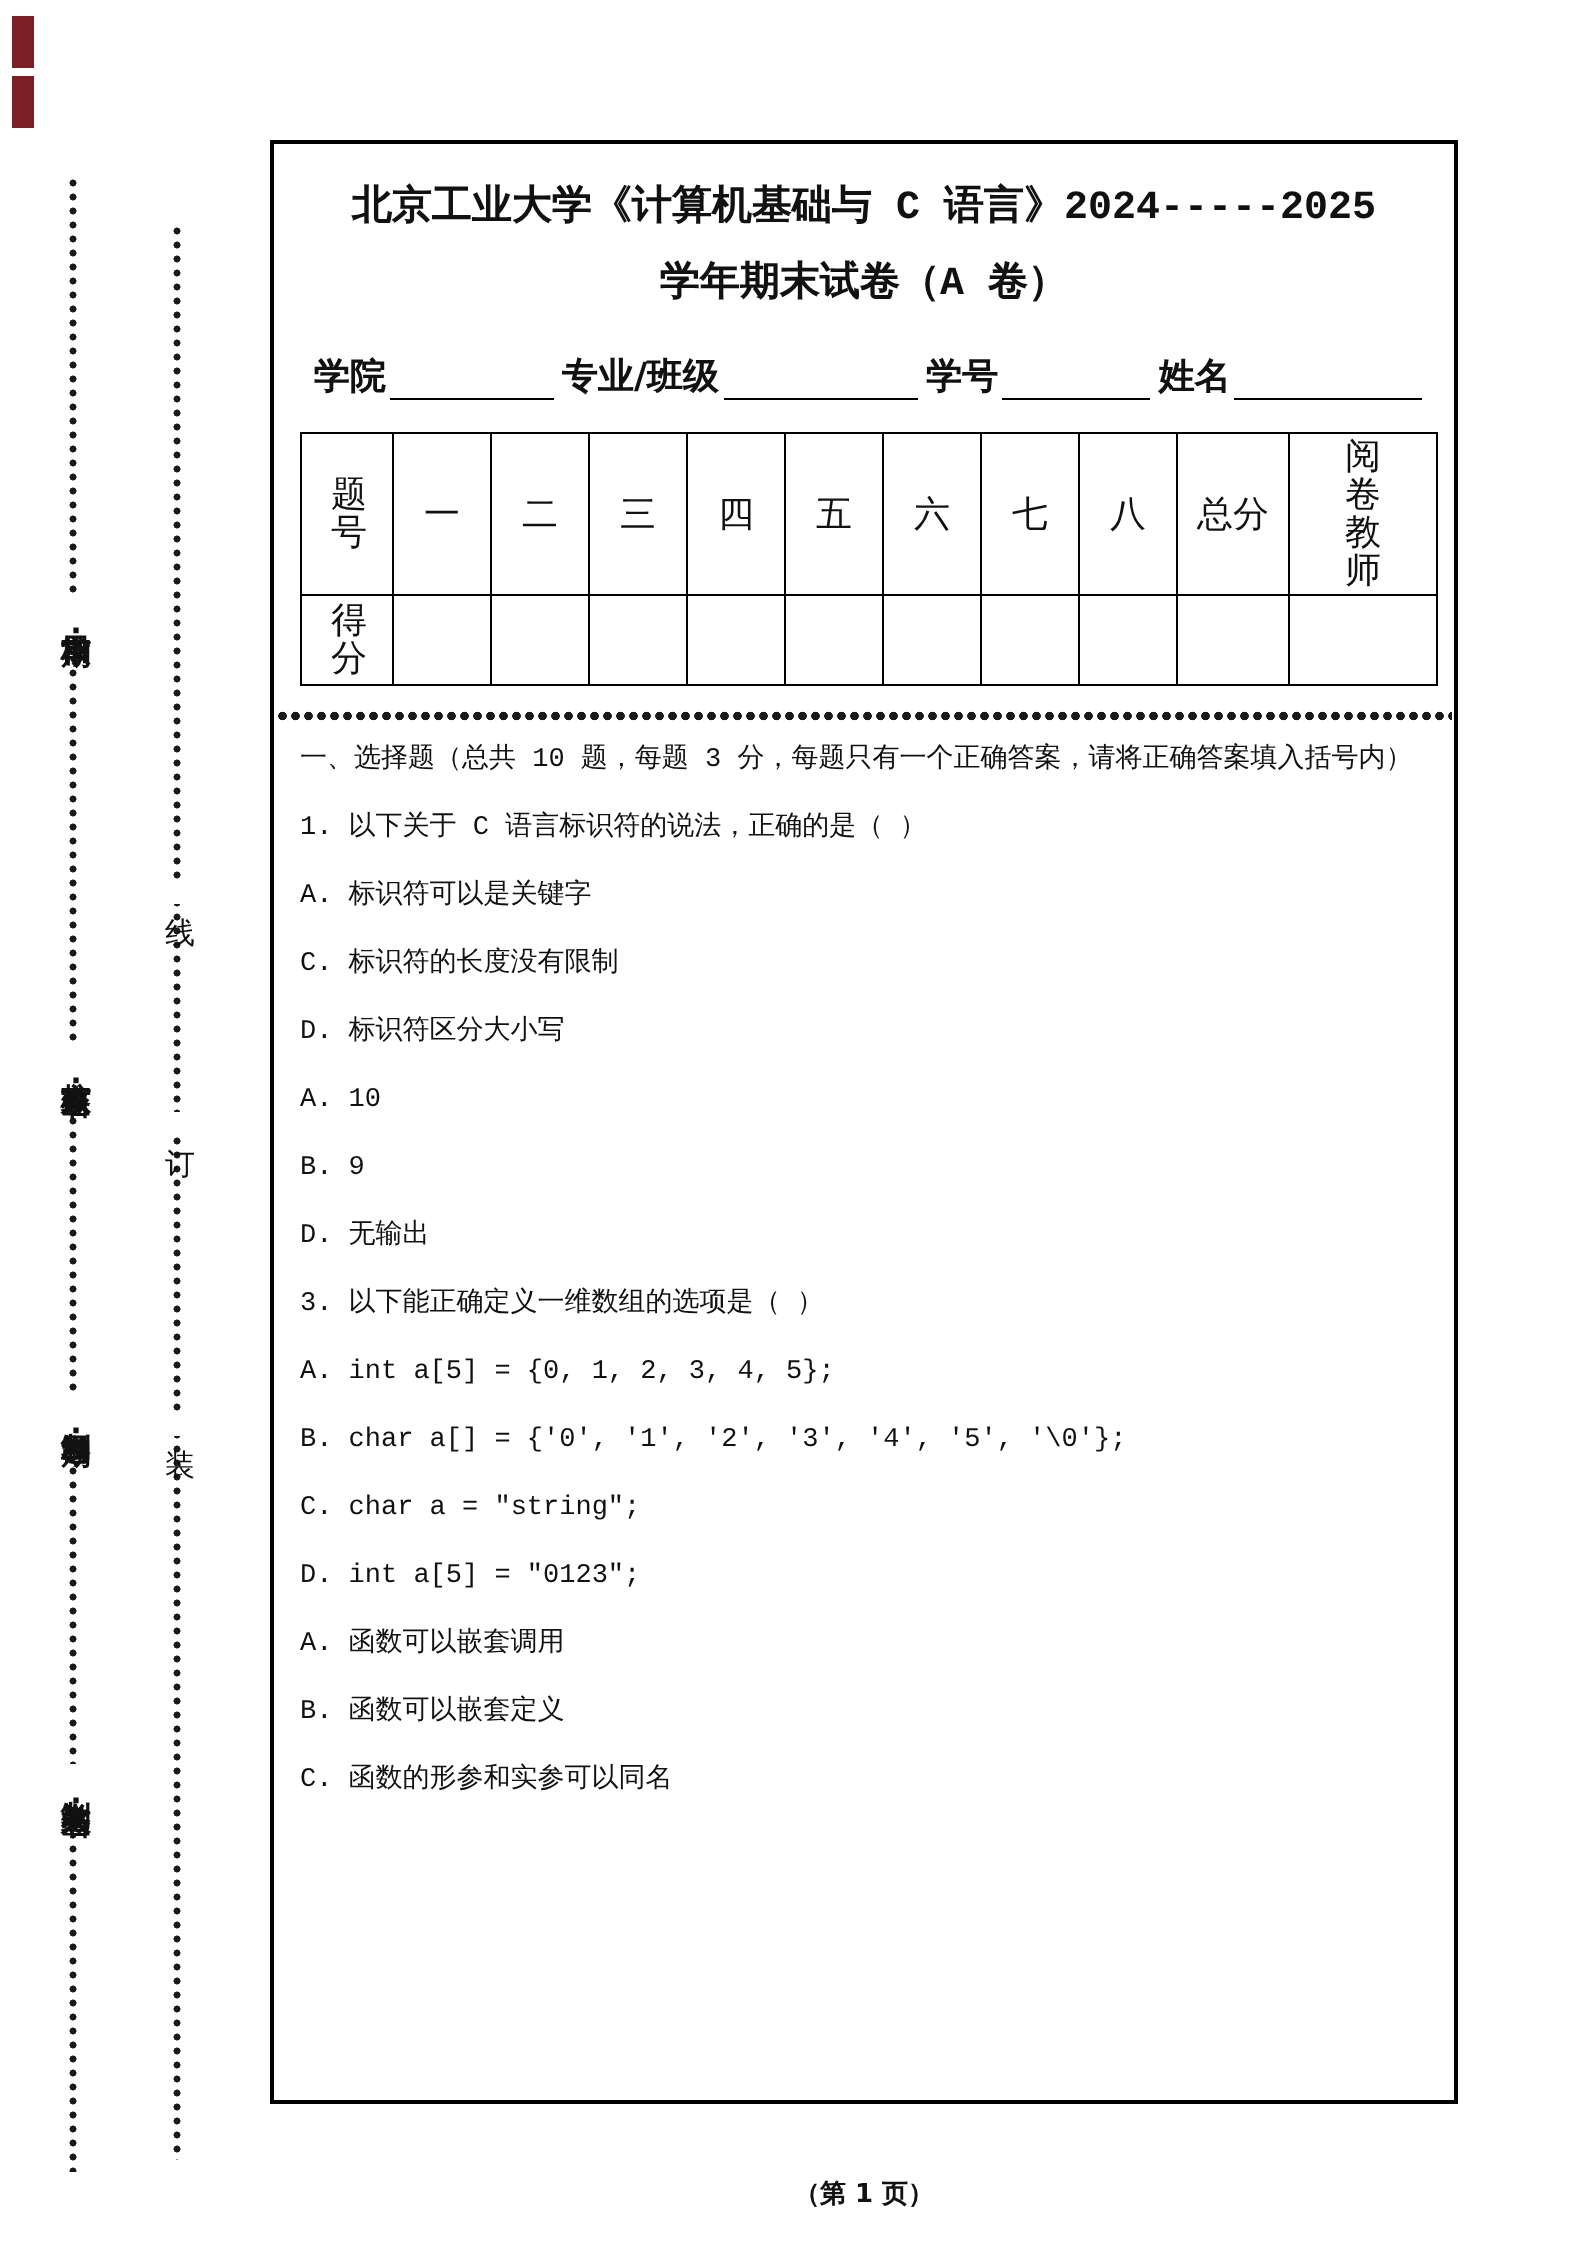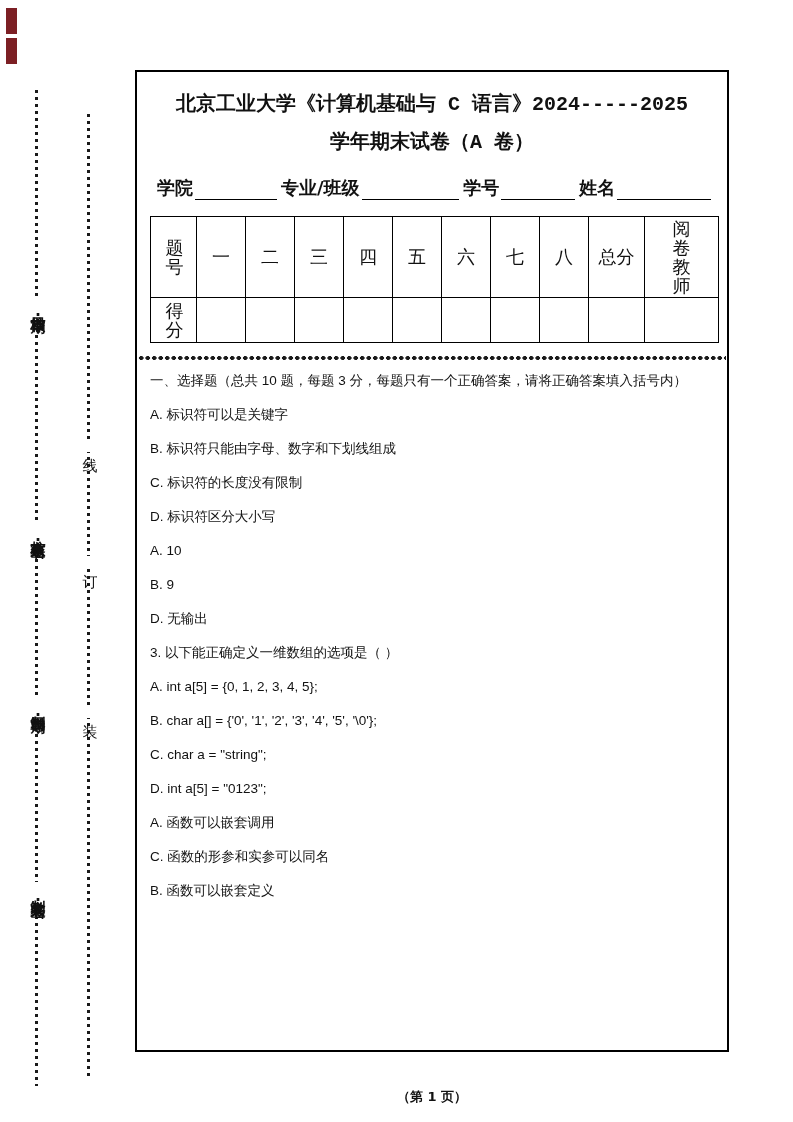--- a/index.html
+++ b/index.html
@@ -39,21 +39,21 @@
   .score-table td{border:1.6px solid #000;text-align:center;vertical-align:middle;padding:2px 0;}
   .row1 td{height:46px;}
   .row2 td{height:40px;}
   .stack{width:16px;margin:0 auto;line-height:19px;}
   .stack2{width:32px;margin:0 auto;line-height:19px;}
 
   .dotted-sep{height:6px;margin:12px 1px 0;
               background-image:radial-gradient(circle,#1a1a1a 2px,transparent 2.3px);
               background-size:6.5px 6px;background-repeat:repeat-x;background-position:left center;}
 
-  .content{margin:10px 13px 0;font-family:Liberation Sans, sans-serif;font-size:13.5px;}
+  .content{margin:10px 13px 0;font-family:Liberation Mono, monospace;font-size:13.5px;}
   .content p{margin:0 0 14px;line-height:20px;}
 
   .footer{position:absolute;left:135px;top:1064px;width:594px;text-align:center;
           font-weight:700;font-size:13px;margin-top:24px;}
 </style>
 </head>
 <body>
 
 <div class="page">
 
@@ -135,35 +135,35 @@
             <td></td>
           </tr>
       </tbody>
     </table>
 
     <div class="dotted-sep"></div>
 
     <div class="content">
       <p class="section-heading">一、选择题（总共 10 题，每题 3 分，每题只有一个正确答案，请将正确答案填入括号内）</p>
       <div id="questions">
+          <p>1.  以下关于 C 语言标识符的说法，正确的是（  ）</p>
           <p>A.  标识符可以是关键字</p>
-          <p>B.  标识符只能由字母、数字和下划线组成</p>
           <p>C.  标识符的长度没有限制</p>
           <p>D.  标识符区分大小写</p>
           <p>A.  10</p>
           <p>B.  9</p>
           <p>D.  无输出</p>
           <p>3.  以下能正确定义一维数组的选项是（  ）</p>
           <p>A.  int a[5] = {0, 1, 2, 3, 4, 5};</p>
           <p>B.  char a[] = {'0', '1', '2', '3', '4', '5', '\0'};</p>
           <p>C.  char a = "string";</p>
           <p>D.  int a[5] = "0123";</p>
           <p>A.  函数可以嵌套调用</p>
+          <p>B.  函数可以嵌套定义</p>
           <p>C.  函数的形参和实参可以同名</p>
-          <p>B.  函数可以嵌套定义</p>
         </div>
     </div>
 
   </div>
 
   <div class="footer">（第 1 页）</div>
 
 </div>
 
 </body></html>

